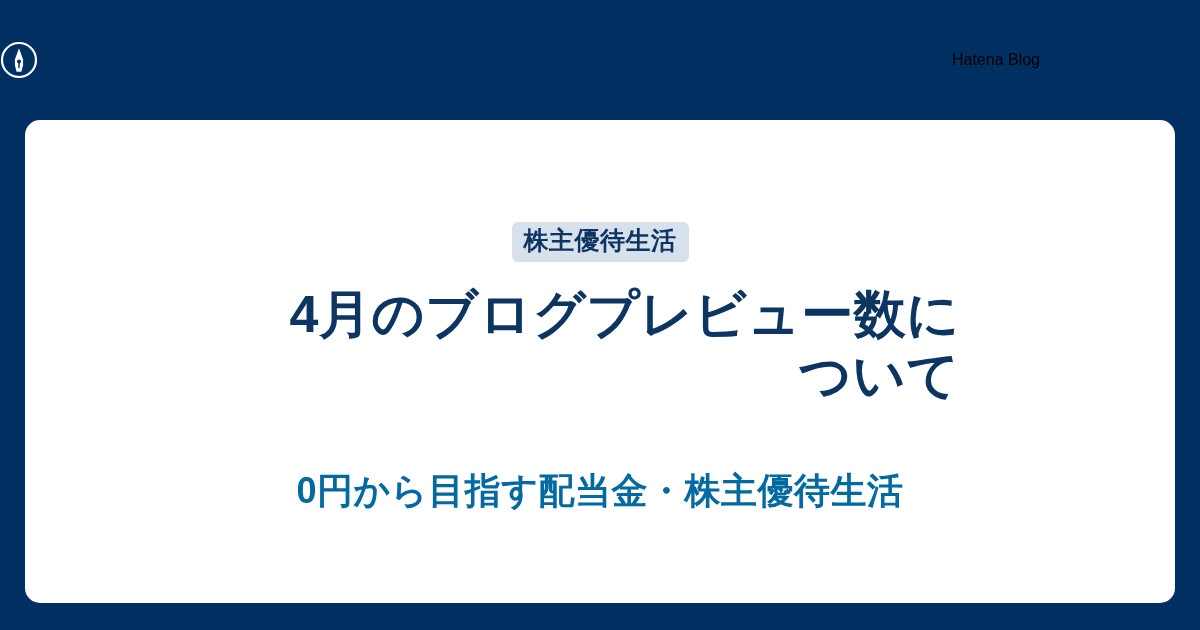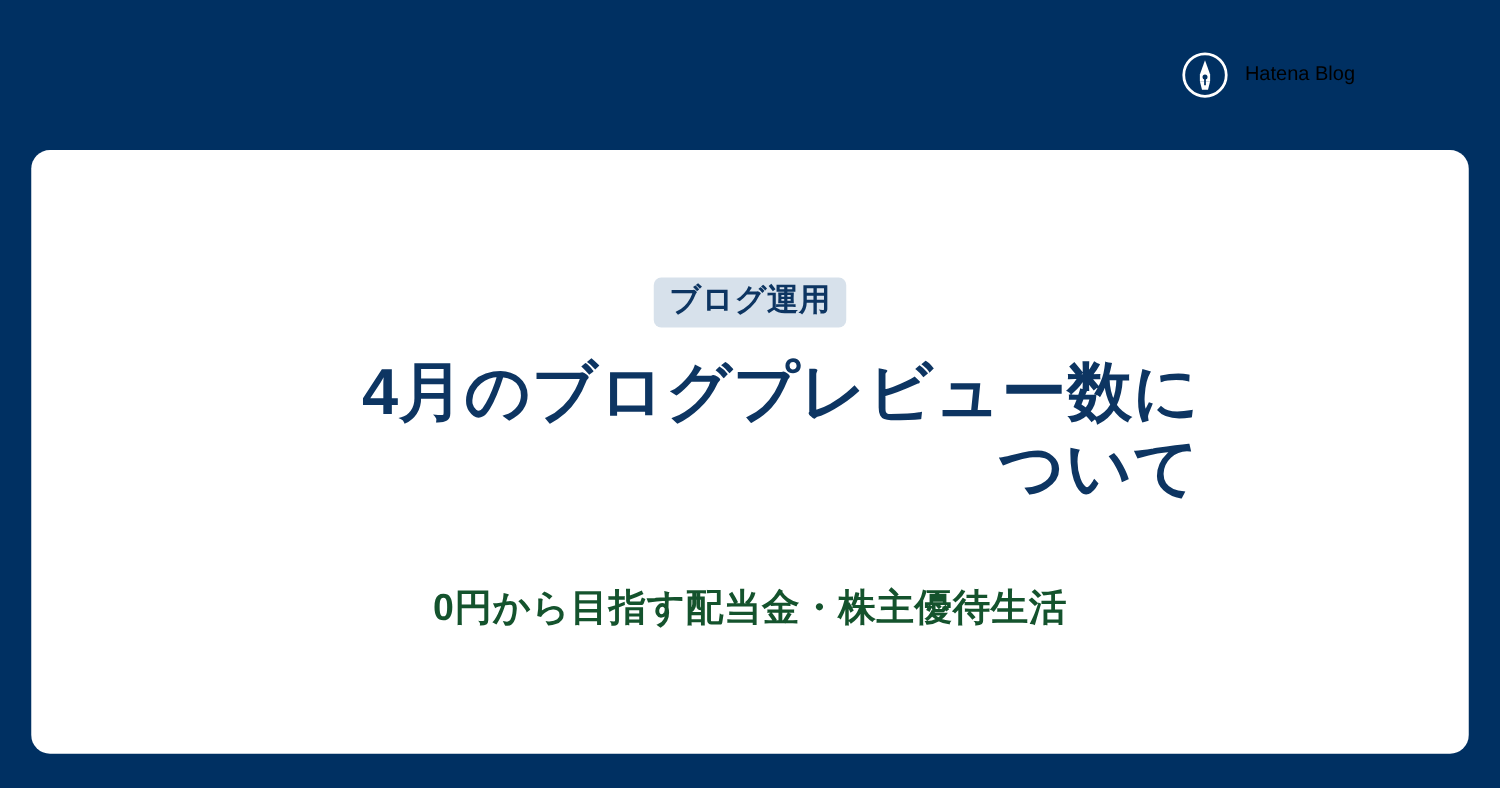--- a/index.html
+++ b/index.html
@@ -24,23 +24,22 @@
 
   
   #brand-header {
     position: absolute;
     top: 0;
     left: 0;
     width: 1040px;
     height: 120px;
     display: flex;
     align-items: center;
-    justify-content: flex-end;
+    justify-content: space-between;
     gap: 13px;
-    padding-left: 44px;
   }
 
   #brand-logo-icon {
     width: 38px;
     height: 38px;
     flex: 0 0 auto;
     display: block;
   }
 
   
@@ -78,22 +77,22 @@
     color: #0d3562;
     font-size: 52px;
     line-height: 1.18;
     font-weight: 700;
     letter-spacing: 0.5px;
     word-break: break-all;
   }
 
   #blog-name {
     margin-top: 62px;
-    color: #14532d;
-    font-size: 30px;
+    color: #0369a1;
+    font-size: 36px;
     line-height: 1.2;
     font-weight: 700;
     letter-spacing: 0.5px;
     text-align: center;
     white-space: nowrap;
   }
 </style>
 </head>
 <body>
 
@@ -104,18 +103,18 @@
       <circle cx="19" cy="19" r="17" fill="none" stroke="#ffffff" stroke-width="2.2"></circle>
       <path d="M19 7.2 L23.1 18.6 L23.1 24.0 L14.9 24.0 L14.9 18.6 Z" fill="#ffffff"></path>
       <path d="M14.9 24.0 L23.1 24.0 L21.4 30.8 L16.6 30.8 Z" fill="#ffffff"></path>
       <circle cx="19" cy="20.6" r="2.0" fill="#003062"></circle>
       <rect x="18.3" y="20.6" width="1.4" height="6.6" fill="#003062"></rect>
     </svg>
     <div>Hatena Blog</div>
   </div>
 
   <div id="content-card">
-    <div id="entry-category-tag">ブログ運用</div>
+    <div id="entry-category-tag">株主優待生活</div>
     <h1 id="entry-title">4月のブログプレビュー数について</h1>
     <div id="blog-name">0円から目指す配当金・株主優待生活</div>
   </div>
 
 </div>
 
 </body></html>

